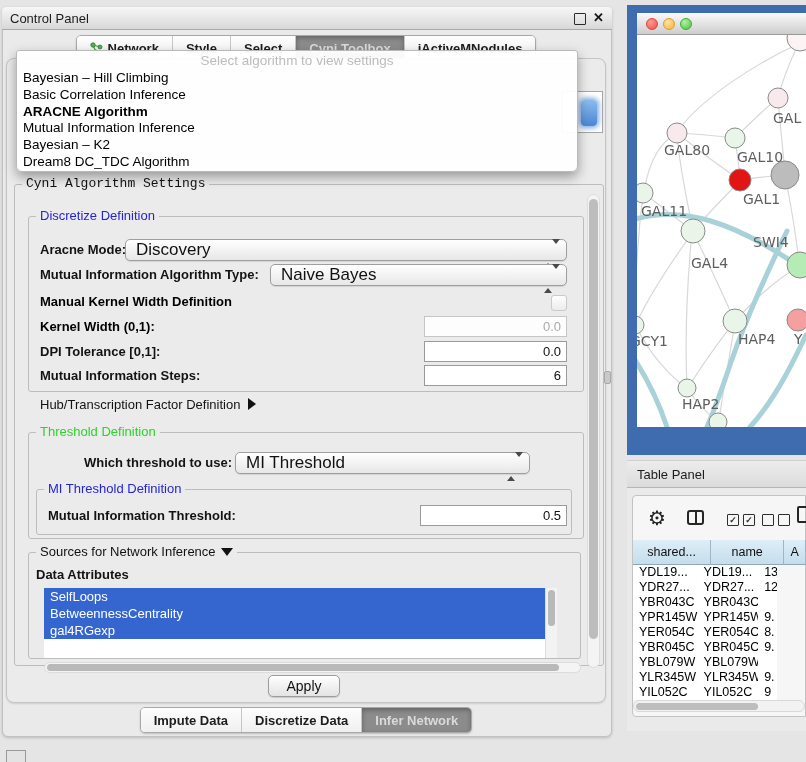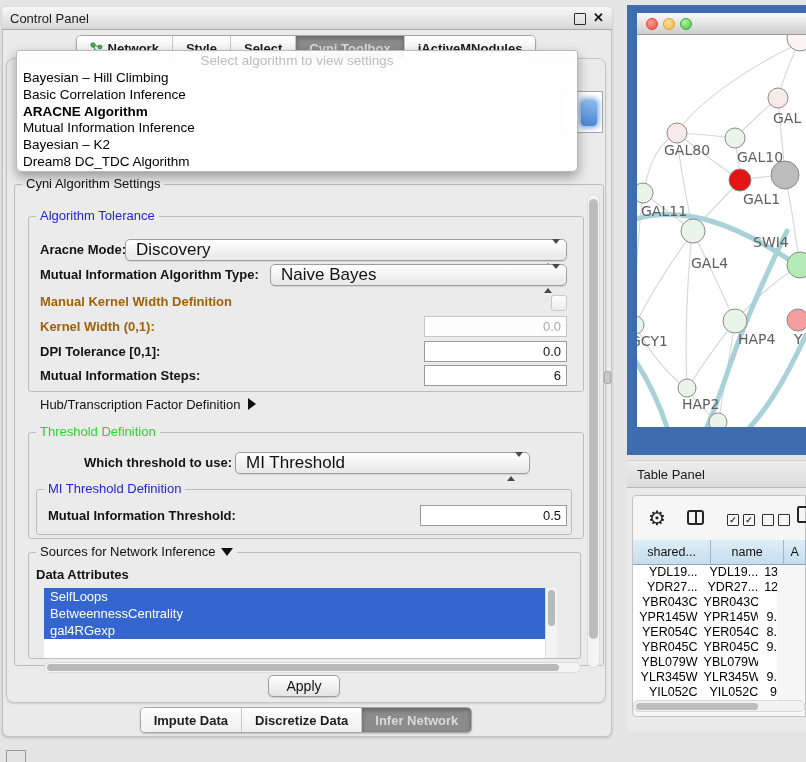--- a/index.html
+++ b/index.html
@@ -35,28 +35,28 @@
   
   #cp-main{left:6px;top:58px;width:600px;height:645px;background:#ebebeb;
     border:1px solid #c5c5c5;border-radius:8px;box-sizing:border-box;box-shadow:0 1px 2px rgba(0,0,0,.12);}
 
   
   .group{position:absolute;border:1px solid #bdbdbd;border-radius:3px;box-sizing:border-box;}
   .legend{position:absolute;top:-9px;left:7px;background:#ebebeb;padding:0 4px;
     font-size:13px;color:#111;white-space:nowrap;display:flex;align-items:center;gap:5px;}
   .legend.blue{color:#2424d8;}
   .legend.green{color:#2fd02f;}
-  #settings-group{left:14px;top:184px;width:590px;height:482px;}
+  #settings-group{left:14px;top:184px;width:590px;height:482px;font-family:Liberation Mono, monospace;}
   #algo-group{left:28px;top:216px;width:556px;height:176px;}
   #threshold-group{left:28px;top:432px;width:556px;height:107px;}
   #mi-group{left:36px;top:489px;width:536px;height:46px;}
   #sources-group{left:28px;top:552px;width:553px;height:107px;}
 
   .lbl{position:absolute;font-size:13px;font-weight:bold;color:#131313;line-height:22px;white-space:nowrap;}
-  .lbl.disabled{color:#a16207;}
+  .lbl.disabled{color:#000000;}
   .lbl.plain{font-weight:normal;}
 
   .combo{position:absolute;height:22px;border:1px solid #9e9e9e;border-radius:5px;
     background:linear-gradient(#ffffff,#e7e7e7);box-shadow:0 1px 1px rgba(0,0,0,.1);
     font-size:17px;color:#111;line-height:20px;padding-left:10px;box-sizing:border-box;}
   #combo-aracne{left:125px;top:239px;width:442px;}
   #combo-mitype{left:270px;top:264px;width:297px;}
   #combo-which{left:235px;top:452px;width:295px;}
   .spinners{position:absolute;right:6px;top:4px;}
   .tri-up{width:0;height:0;border-left:4px solid transparent;border-right:4px solid transparent;border-bottom:5px solid #4a4a4a;margin-bottom:3px;}
@@ -133,21 +133,21 @@
   #icoCols::after{content:"";position:absolute;left:5.5px;top:0;width:2px;height:11px;background:#262626;}
   .ckpair{display:flex;gap:4px;}
   #ckChecked{left:727px;top:514px;}
   #ckUnchecked{left:762px;top:514px;}
   .ck{width:10px;height:10px;border:1.5px solid #2e2e2e;border-radius:1px;font-size:9px;line-height:10px;text-align:center;color:#2e2e2e;font-weight:bold;}
   #icoDoc{left:797px;top:506px;width:13px;height:17px;border:2px solid #262626;border-radius:2px;box-sizing:border-box;}
 
   #tpHeader{left:633px;top:540px;width:173px;height:25px;display:flex;}
   .hcell{background:linear-gradient(#ddeef8,#c5ddec);border-right:1px solid #9fb6c4;border-bottom:1px solid #8ea8b8;
     font-size:12.5px;color:#111;text-align:center;line-height:24px;box-sizing:border-box;overflow:hidden;white-space:nowrap;}
-  #tpRows{left:633px;top:565px;width:144px;height:135px;overflow:hidden;background:#fff;text-align:right;}
+  #tpRows{left:633px;top:565px;width:144px;height:135px;overflow:hidden;background:#fff;}
   .trow{display:flex;height:15px;}
   .tcell{font-size:12.5px;color:#000;line-height:15px;padding-left:6px;box-sizing:border-box;overflow:hidden;white-space:nowrap;}
   #tpHScroll{left:633px;top:700px;width:172px;height:12px;background:#f2f2f2;border:1px solid #d8d8d8;border-radius:6px;box-sizing:border-box;}
   #tpHScroll .thumb{position:absolute;left:2px;top:1.5px;width:122px;height:7px;background:#bdbdbd;border-radius:4px;}
 </style>
 </head>
 <body>
 
 <div class="abs" id="cp-window"></div>
 <div class="abs" id="cp-titlebar">
@@ -187,21 +187,21 @@
 
 <div class="abs" id="remnant">
   <div id="remnantBtn"></div>
 </div>
 
 <div class="group" id="settings-group">
   <span class="legend">Cyni Algorithm Settings</span>
 </div>
 
 <div class="group" id="algo-group">
-  <span class="legend blue">Algorithm Tolerance</span>
+  <span class="legend blue">Discretize Definition</span>
 </div>
 
 <span class="lbl abs" style="left:40px;top:239px;">Aracne Mode:</span>
 <div class="combo" id="combo-aracne">
   <span>Discovery</span>
   <span class="spinners"><span class="tri-up"></span><span class="tri-dn"></span></span>
 </div>
 
 <span class="lbl abs" style="left:40px;top:264px;">Mutual Information Algorithm Type:</span>
 <div class="combo" id="combo-mitype">

